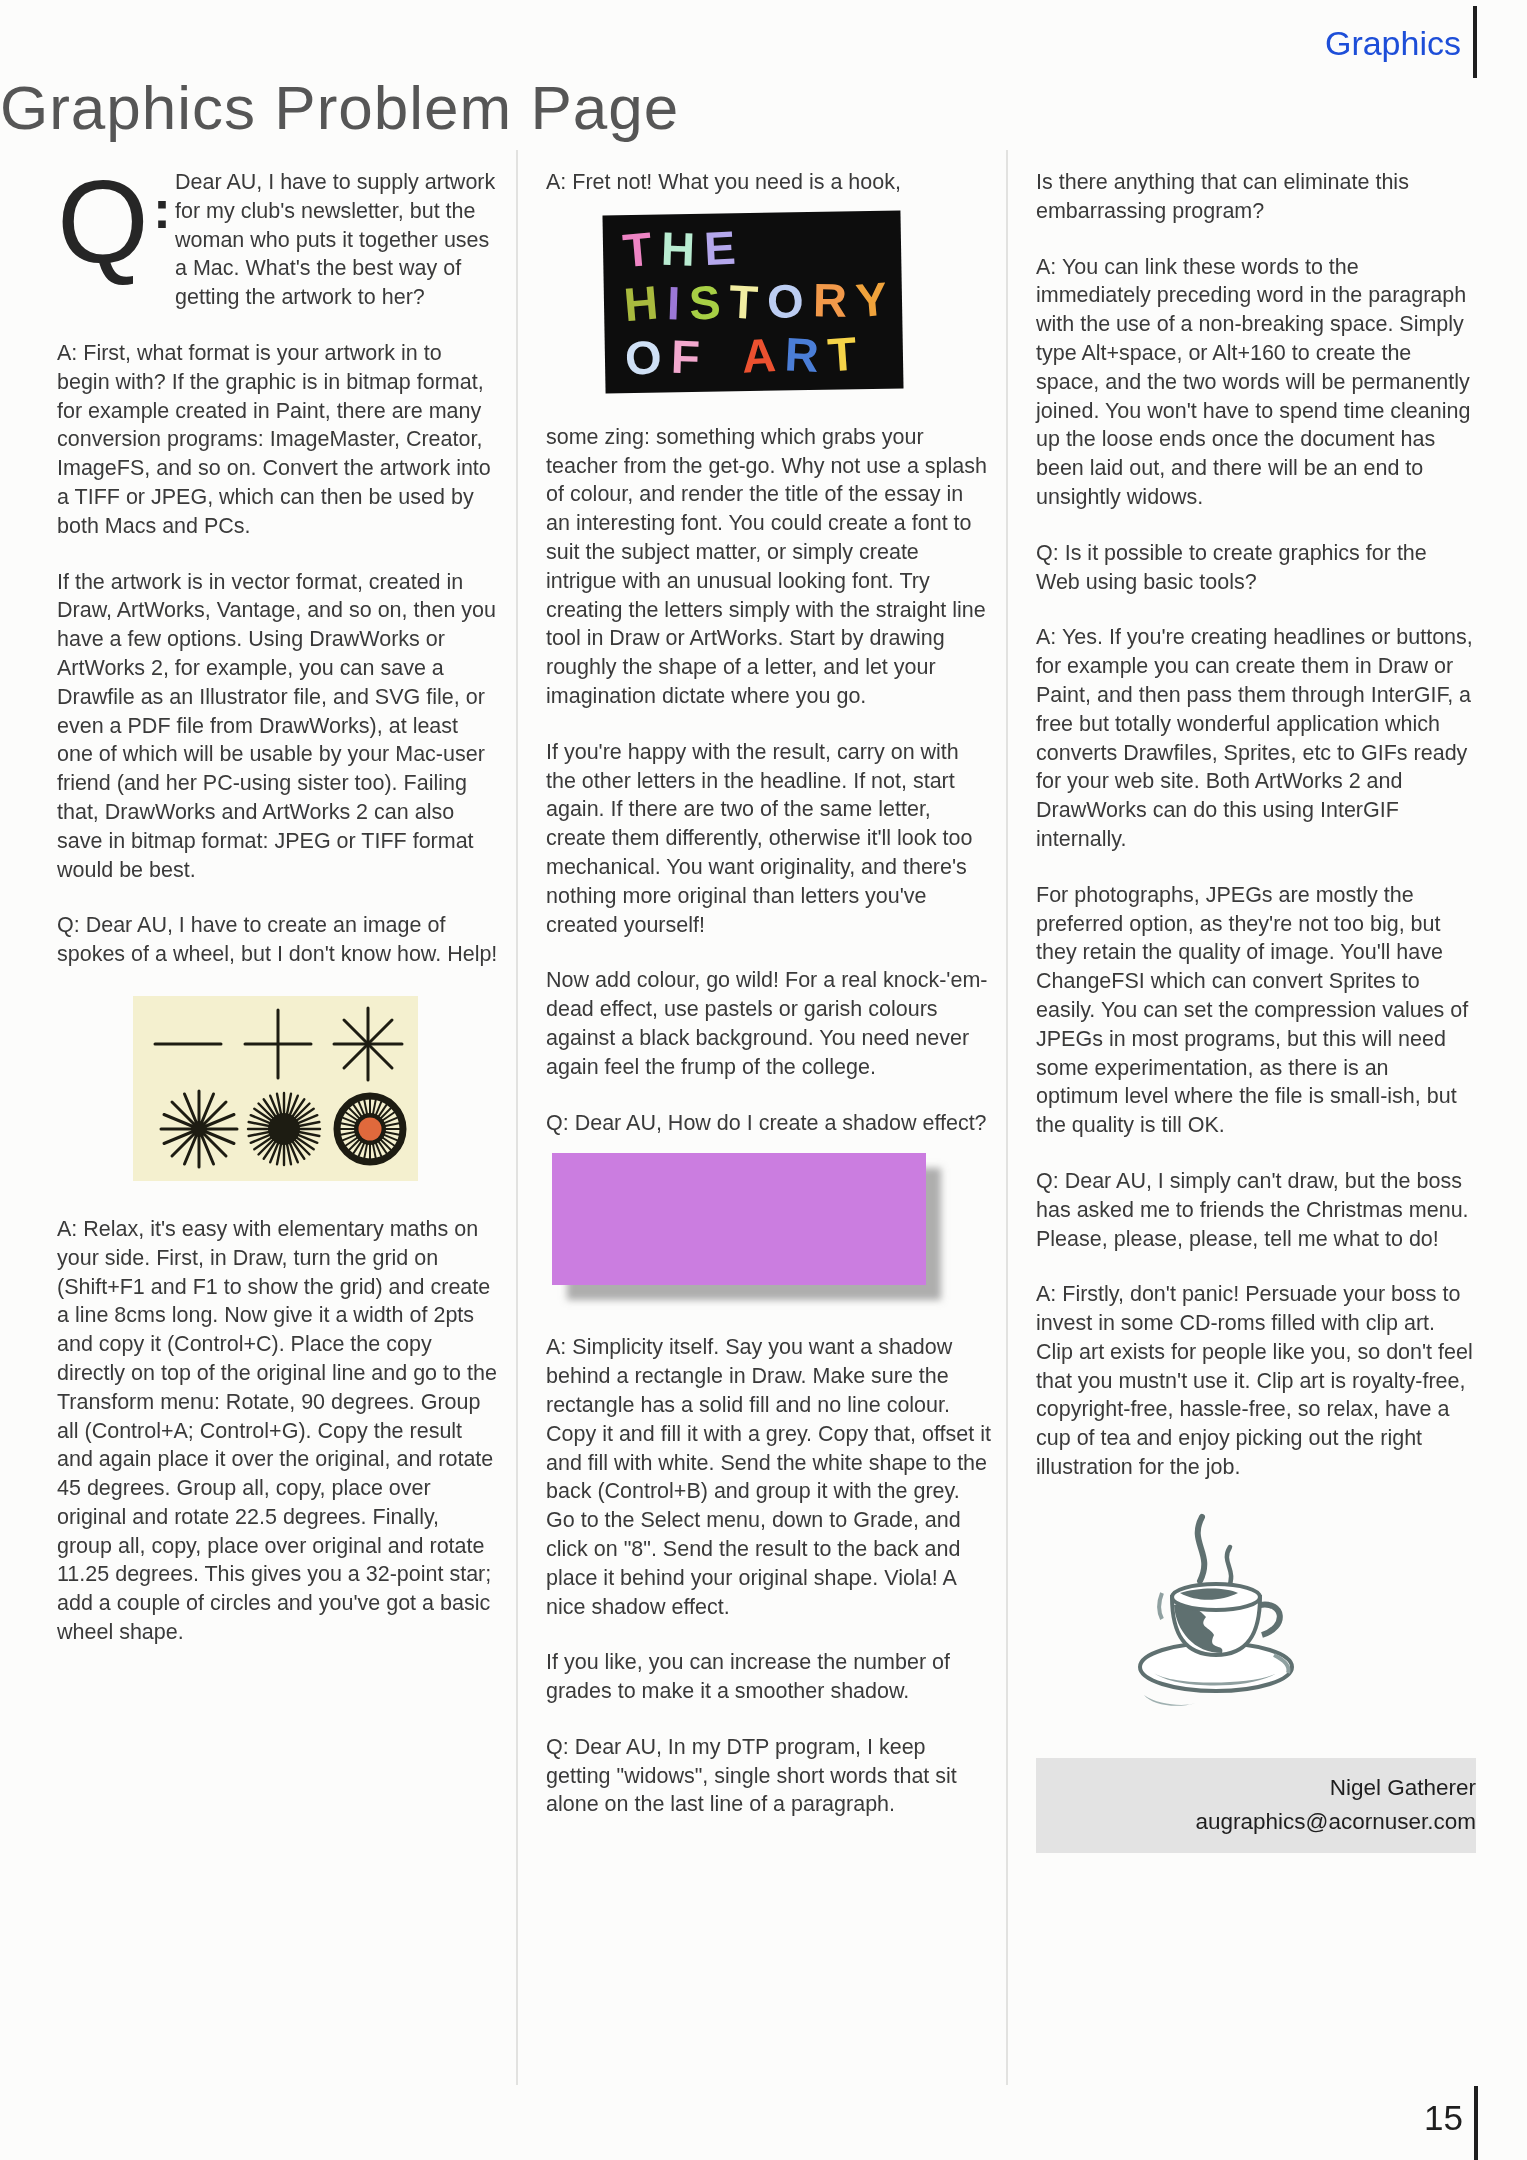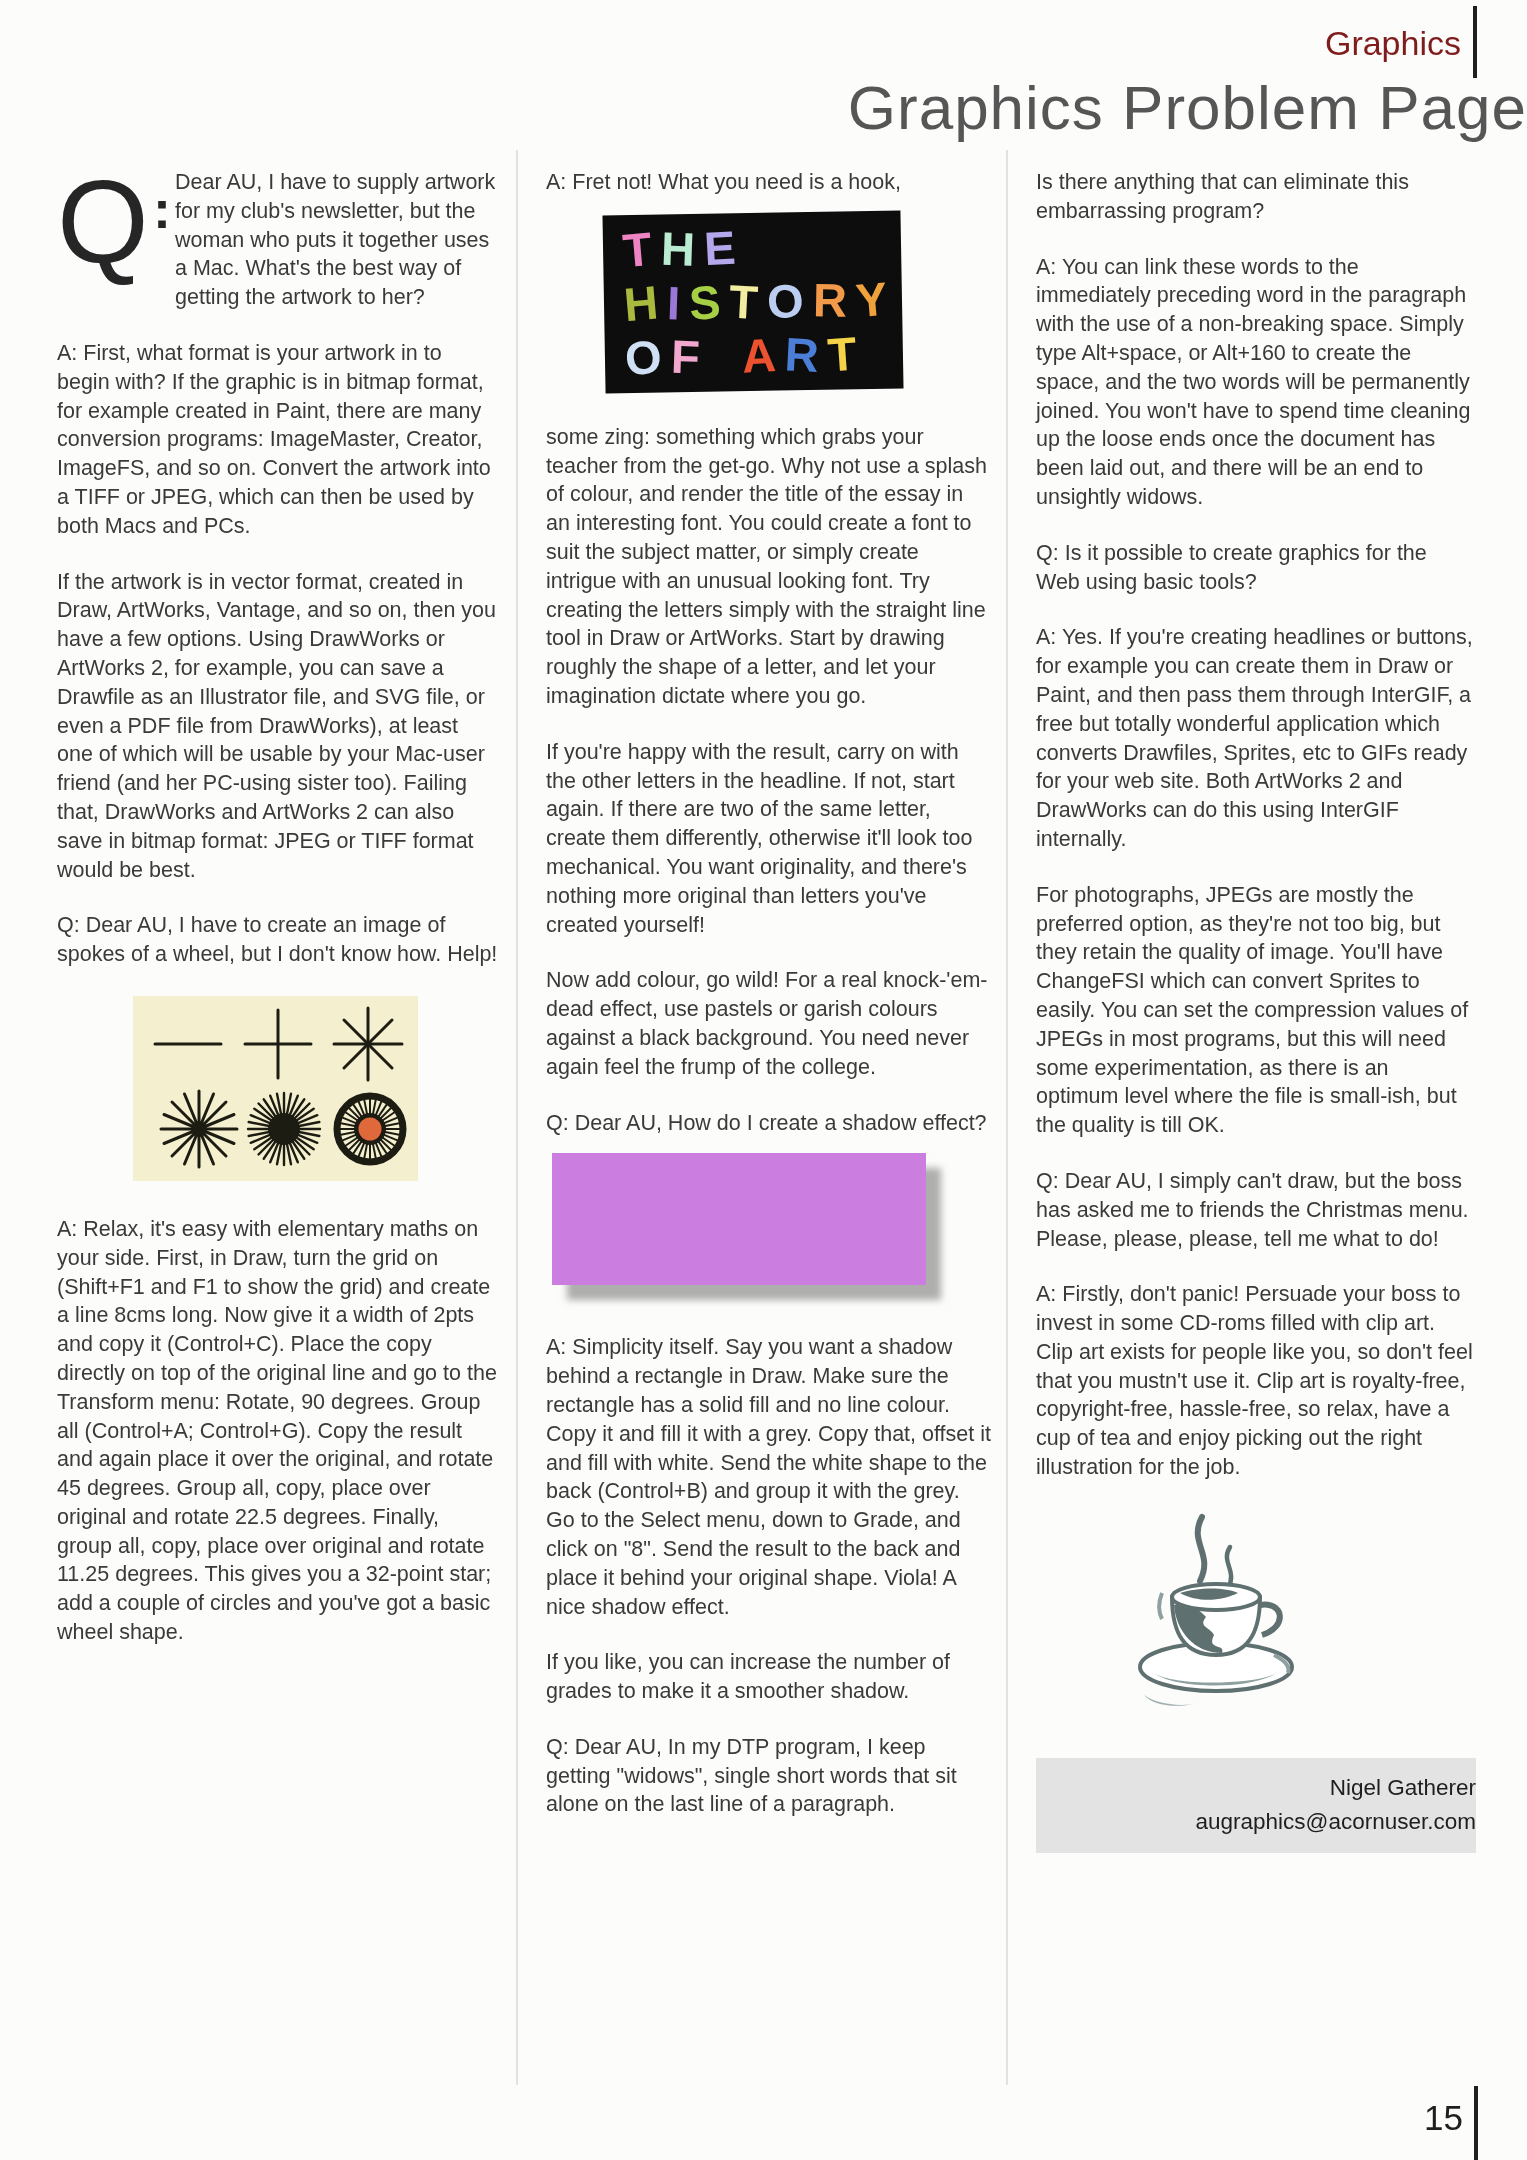--- a/index.html
+++ b/index.html
@@ -5,24 +5,24 @@
   html,body{margin:0;padding:0;}
   body{
     width:1527px;height:2160px;position:relative;
     background:#fcfcfb;
     font-family:"Liberation Sans", sans-serif;
     color:#3a3a3a;
     overflow:hidden;
   }
   
   .header-rule{position:absolute;left:1473px;top:6px;width:4px;height:72px;background:#1f1f1f;}
-  .section-label{position:absolute;right:66px;top:24px;font-size:34px;color:#7f1d1d;}
+  .section-label{position:absolute;right:66px;top:24px;font-size:34px;color:#1d4ed8;}
   
   .title{
-    position:absolute;left:0;right:0;top:72px;margin:0;text-align:right;
+    position:absolute;left:0;right:0;top:72px;margin:0;text-align:left;
     font-size:62px;font-weight:300;letter-spacing:1px;color:#565656;
   }
   
   .colrule{position:absolute;top:150px;height:1935px;width:2px;background:#e2e2e0;}
   .colrule.r1{left:516px;}
   .colrule.r2{left:1006px;}
   
   .col{position:absolute;top:168px;}
   .col1{left:57px;width:442px;}
   .col2{left:546px;width:446px;}

